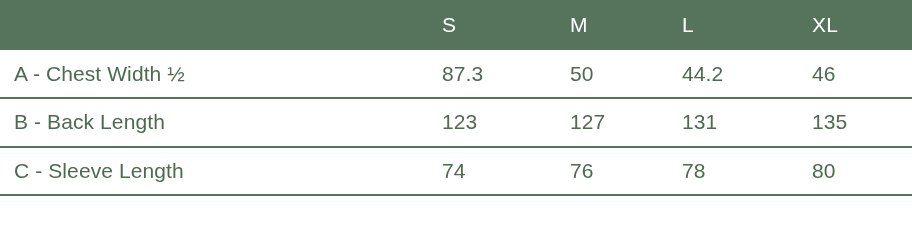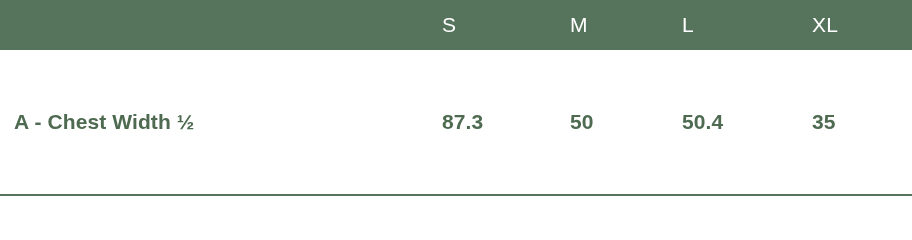--- a/index.html
+++ b/index.html
@@ -43,21 +43,21 @@
   }
 
   
   .size-chart tbody tr {
     height: 48px;
   }
   .size-chart tbody td {
     border-bottom: 2px solid #56735C;
     color: #4E6A50;
     font-size: 21px;
-    font-weight: 700;
+    font-weight: 400;
     text-align: left;
     vertical-align: middle;
     padding: 0;
     letter-spacing: 0.1px;
     background: #ffffff;
   }
   .size-chart tbody td.label-col {
     padding-left: 14px;
   }
   .size-chart tbody td.size-col {
@@ -82,17 +82,31 @@
       <th class="size-col">M</th>
       <th class="size-col">L</th>
       <th class="size-col">XL</th>
     </tr>
   </thead>
   <tbody>
     <tr>
       <td class="label-col">A - Chest Width ½</td>
       <td class="size-col">87.3</td>
       <td class="size-col">50</td>
-      <td class="size-col">50.4</td>
-      <td class="size-col">35</td>
+      <td class="size-col">44.2</td>
+      <td class="size-col">46</td>
+    </tr>
+    <tr>
+      <td class="label-col">B - Back Length</td>
+      <td class="size-col">123</td>
+      <td class="size-col">127</td>
+      <td class="size-col">131</td>
+      <td class="size-col">135</td>
+    </tr>
+    <tr>
+      <td class="label-col">C - Sleeve Length</td>
+      <td class="size-col">74</td>
+      <td class="size-col">76</td>
+      <td class="size-col">78</td>
+      <td class="size-col">80</td>
     </tr>
   </tbody>
 </table>
 
 </body></html>

